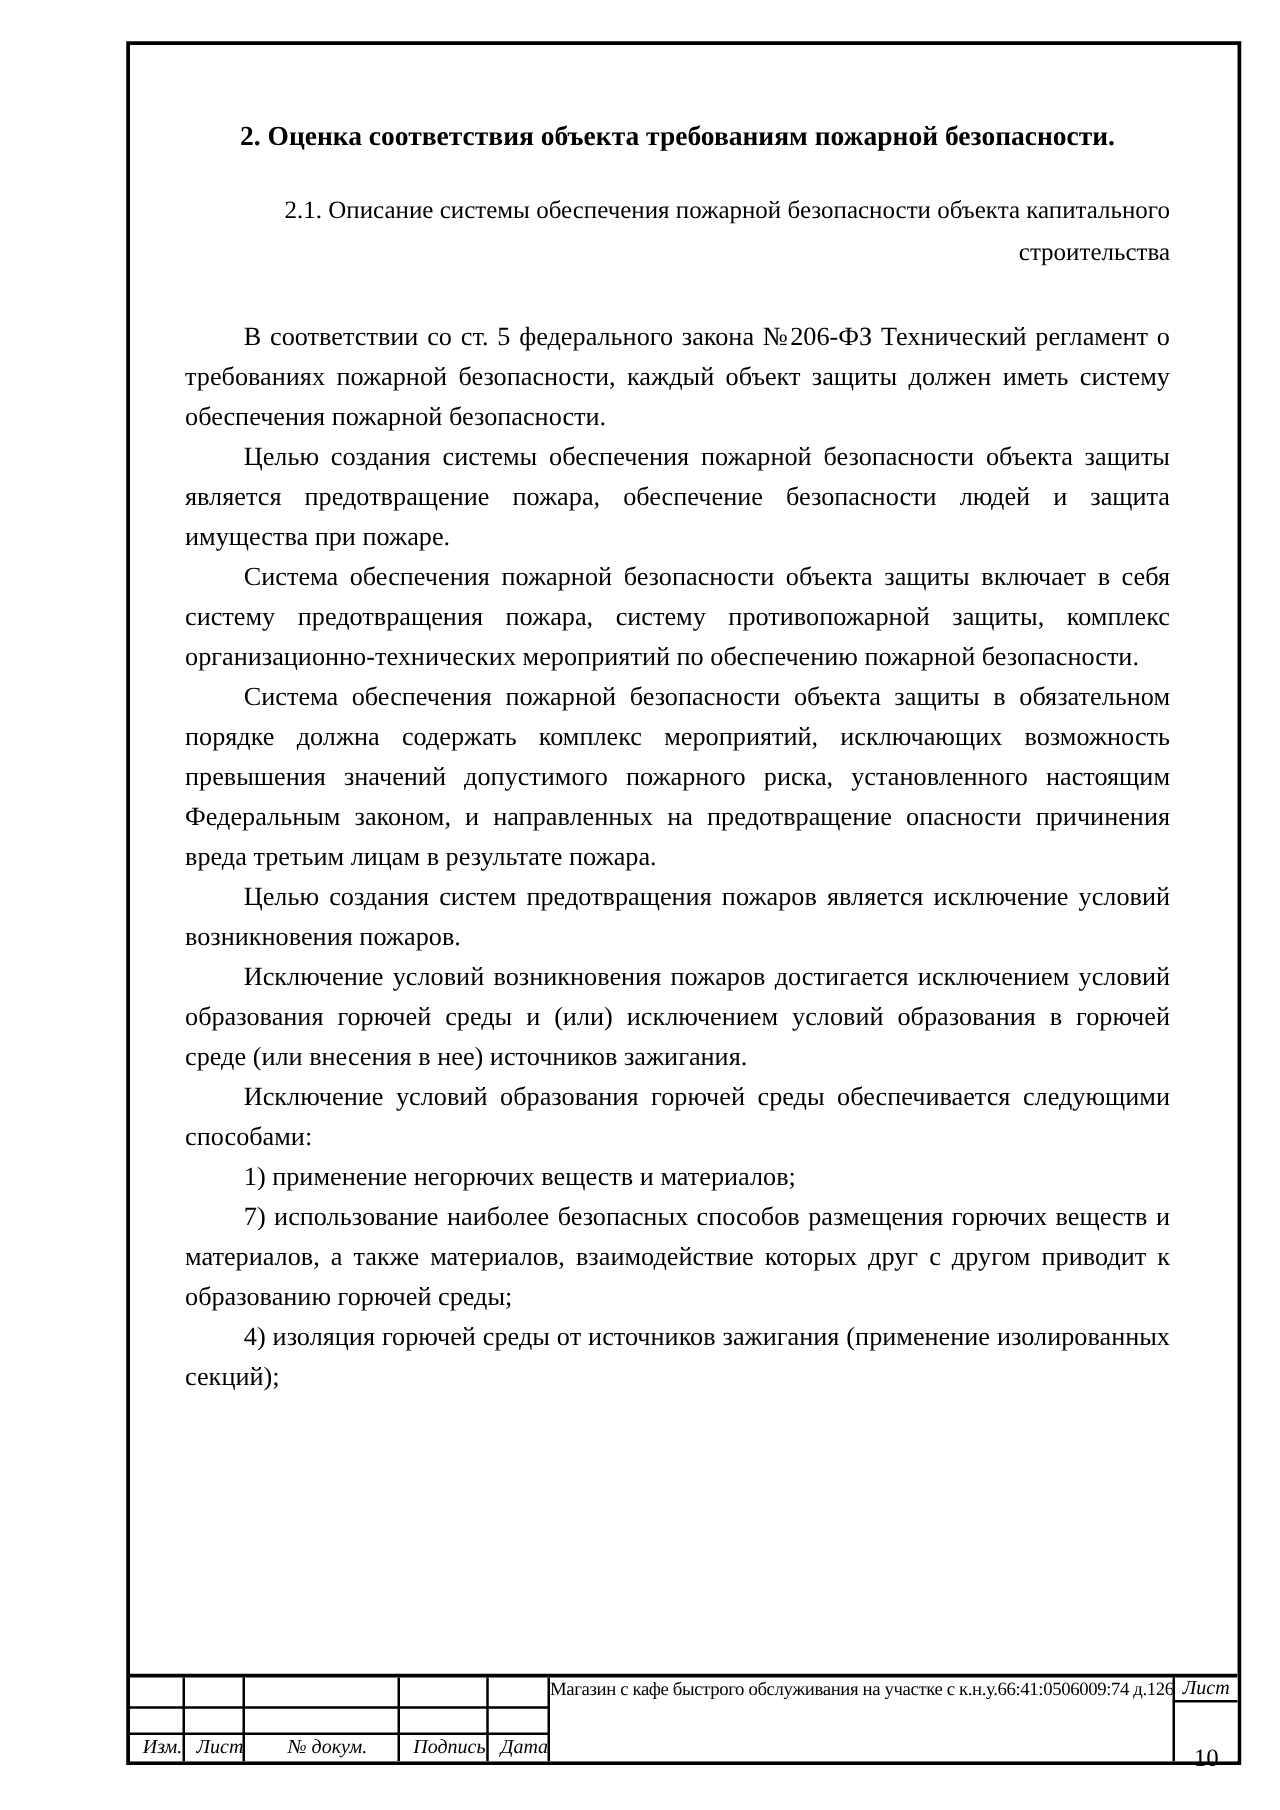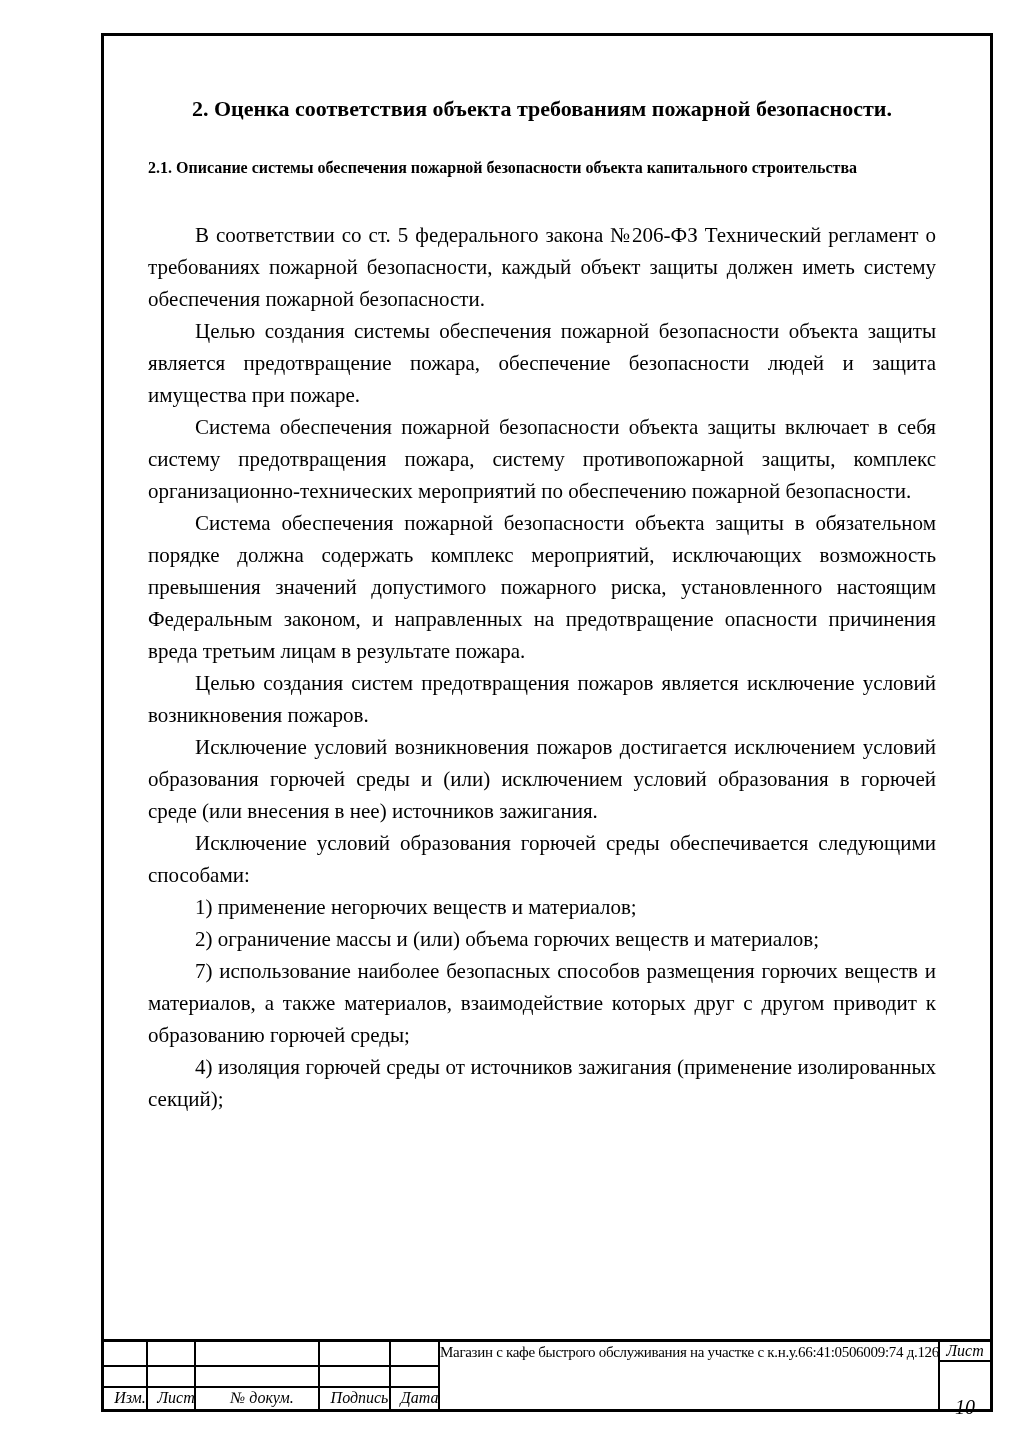--- a/index.html
+++ b/index.html
@@ -27,23 +27,23 @@
     padding: 56px 54px 0 44px;
   }
   .h1 {
     font-size: 22px;
     font-weight: bold;
     text-align: center;
     line-height: 33px;
     margin: 0 0 26px 0;
   }
   .h2 {
-    font-size: 16px;
-    font-weight: bold;
-    text-align: left;
+    font-size: 20px;
+    font-weight: normal;
+    text-align: right;
     line-height: 34px;
     margin: 0 0 34px 0;
   }
   .body-text p {
     font-size: 21px;
     line-height: 32px;
     text-align: justify;
     text-indent: 47px;
     margin: 0;
   }
@@ -99,21 +99,20 @@
     align-items: center;
     justify-content: center;
     font-style: italic;
     font-size: 16px;
   }
   .tb-sheet-number {
     flex: 1;
     display: flex;
     align-items: center;
     justify-content: center;
-    font-style: italic;
     font-size: 20px;
     margin-top: 34px;
   }
 </style>
 </head>
 <body>
 
 <div class="frame">
 
   <div class="content">
@@ -122,21 +121,20 @@
 
     <div class="body-text">
       <p>В соответствии со ст. 5 федерального закона №206-ФЗ Технический регламент о требованиях пожарной безопасности, каждый объект защиты должен иметь систему обеспечения пожарной безопасности.</p>
       <p>Целью создания системы обеспечения пожарной безопасности объекта защиты является предотвращение пожара, обеспечение безопасности людей и защита имущества при пожаре.</p>
       <p>Система обеспечения пожарной безопасности объекта защиты включает в себя систему предотвращения пожара, систему противопожарной защиты, комплекс организационно-технических мероприятий по обеспечению пожарной безопасности.</p>
       <p>Система обеспечения пожарной безопасности объекта защиты в обязательном порядке должна содержать комплекс мероприятий, исключающих возможность превышения значений допустимого пожарного риска, установленного настоящим Федеральным законом, и направленных на предотвращение опасности причинения вреда третьим лицам в результате пожара.</p>
       <p>Целью создания систем предотвращения пожаров является исключение условий возникновения пожаров.</p>
       <p>Исключение условий возникновения пожаров достигается исключением условий образования горючей среды и (или) исключением условий образования в горючей среде (или внесения в нее) источников зажигания.</p>
       <p>Исключение условий образования горючей среды обеспечивается следующими способами:</p>
       <p>1) применение негорючих веществ и материалов;</p>
-      <p>2) ограничение массы и (или) объема горючих веществ и материалов;</p>
       <p>7) использование наиболее безопасных способов размещения горючих веществ и материалов, а также материалов, взаимодействие которых друг с другом приводит к образованию горючей среды;</p>
       <p>4) изоляция горючей среды от источников зажигания (применение изолированных секций);</p>
     </div>
   </div>
 
   <div class="tblock">
     <div class="tb-left">
       <div class="cell"></div>
       <div class="cell"></div>
       <div class="cell"></div>

